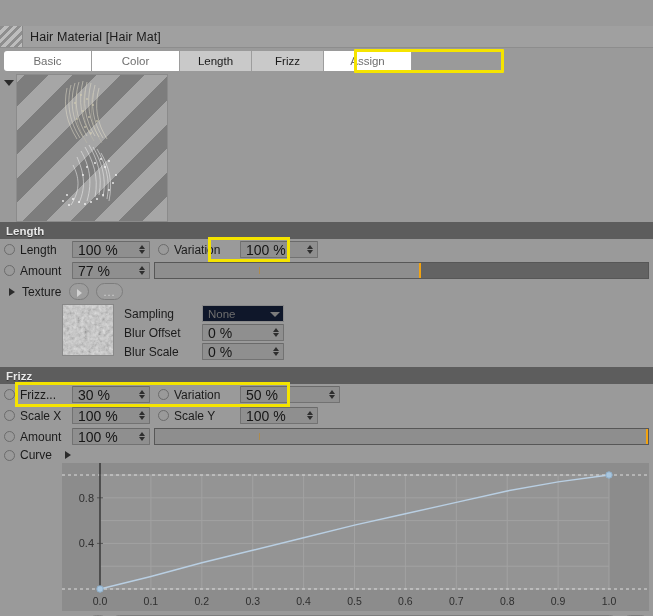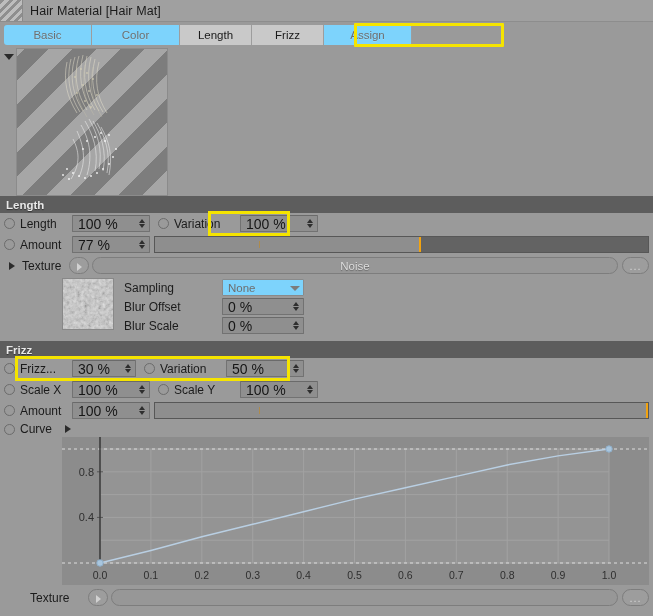--- a/index.html
+++ b/index.html
@@ -17,20 +17,21 @@
   }
 
   
   .titlebar {
     height: 22px;
     background: #a0a0a0;
     display: flex;
     align-items: center;
     border-bottom: 1px solid #8d8d8d;
     box-sizing: border-box;
+    margin-top: 26px;
   }
   .title-icon {
     width: 22px; height: 21px;
     margin-right: 7px;
     background: repeating-linear-gradient(
       -45deg,
       #bdbdbd 0px, #bdbdbd 3px,
       #8e8e8e 3px, #8e8e8e 6px
     );
     border-right: 1px solid #8a8a8a;
@@ -48,21 +49,21 @@
     margin: 3px 4px 0 4px;
     display: flex;
     align-items: stretch;
     position: relative;
   }
   .tab {
     flex: 0 0 auto;
     display: flex;
     align-items: center;
     justify-content: center;
-    background: #7dd3fc;
+    background: #ffffff;
     color: #6f6f6f;
     font-size: 11.5px;
     border-right: 1px solid #9d9d9d;
     box-sizing: border-box;
     text-shadow: 0 1px 0 rgba(255,255,255,0.18);
   }
   .tab:first-child { border-radius: 3px 0 0 3px; }
   .tab:last-child { border-radius: 0 3px 3px 0; border-right: none; }
   .tab.active {
     background: #c9c9c9;
@@ -283,31 +284,30 @@
     width: 52px; height: 52px;
     flex: 0 0 auto;
     border: 1px solid #888;
     box-sizing: border-box;
   }
   .tex-fields { margin-left: 10px; }
   .tex-row {
     height: 19px;
     display: flex;
     align-items: center;
-    gap: 20px;
   }
   .tex-row .tlbl {
     width: 78px;
     font-size: 12px;
     color: #1b1b1b;
     flex: 0 0 auto;
   }
   .combo {
     width: 82px; height: 17px;
-    background: #7dd3fc;
+    background: #0f172a;
     border: 1px solid #8a8a8a;
     box-sizing: border-box;
     display: flex;
     align-items: center;
     border-radius: 1px;
     color: #6e6e6e;
     font-size: 11.5px;
   }
   .combo .cval { padding-left: 5px; flex: 1 1 auto; }
   .combo .carrow {
@@ -480,21 +480,20 @@
     <div class="fill" id="len-amt-fill" style="width: 54%;"></div>
     <div class="tickmark" id="len-amt-tick" style="left: 21%;"></div>
     <div class="marker" id="len-amt-marker" style="left: calc(54% - 2px);"></div>
   </div>
 </div>
 
 <div class="row">
   <div class="disc"></div>
   <div class="lbl" style="width:47px">Texture</div>
   <div class="tri-btn"></div>
-  <div class="link-field">Noise</div>
   <div class="dots-btn">...</div>
 </div>
 
 <div class="tex-panel">
   <div class="tex-thumb">
     <svg width="50" height="50" viewBox="0 0 50 50">
       <defs>
         <filter id="nz" x="0" y="0" width="100%" height="100%">
           <feTurbulence type="fractalNoise" baseFrequency="0.28" numOctaves="3" seed="7"></feTurbulence>
           <feColorMatrix type="saturate" values="0"></feColorMatrix>
@@ -532,27 +531,27 @@
   </div>
 </div>
 
 <div class="section-head" style="margin-top:6px">
   <span>Frizz</span>
 </div>
 
 <div class="row">
   <div class="radio"></div>
   <div class="lbl" style="width:52px">Frizz...</div>
-  <div class="spin" style="width:64px">
+  <div class="spin" style="width:78px">
     <span class="val">30 %</span>
     <span class="arrows"></span>
   </div>
   <div class="radio" style="margin-left:8px"></div>
   <div class="lbl" style="width:66px">Variation</div>
-  <div class="spin" style="width:78px">
+  <div class="spin" style="width:100px">
     <span class="val">50 %</span>
     <span class="arrows"></span>
   </div>
   <div class="field-highlight" style="left:15px; top:-2px; width:275px; height:25px;"></div>
 </div>
 
 <div class="row">
   <div class="radio"></div>
   <div class="lbl" style="width:52px">Scale X</div>
   <div class="spin" style="width:78px">

